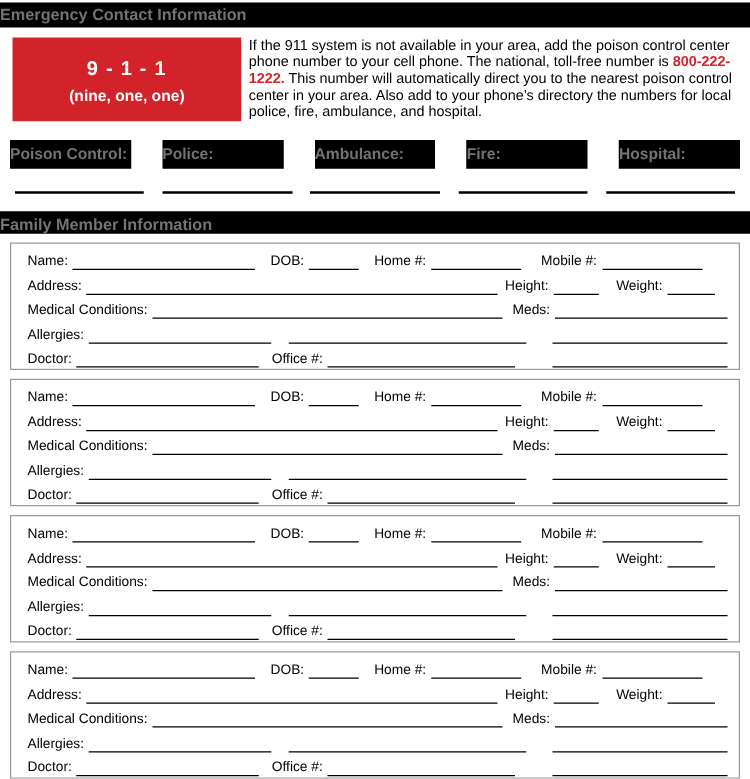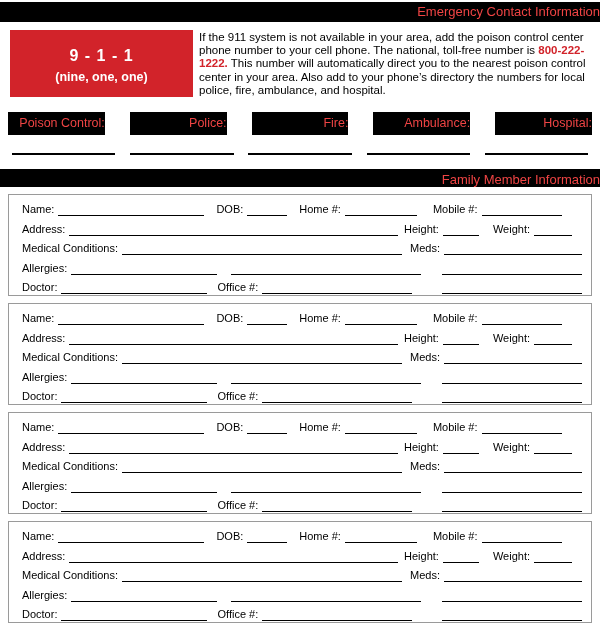--- a/index.html
+++ b/index.html
@@ -3,21 +3,21 @@
 <meta charset="utf-8">
 <style>
   * { box-sizing: border-box; }
   html, body { margin: 0; padding: 0; }
   body {
     width: 600px; height: 623px; overflow: hidden;
     background: #ffffff; color: #000;
     font-family: "Liberation Sans", sans-serif;
   }
   .bar {
-    background: #000; color: #ef4444; font-weight: normal; text-align: right;
+    background: #000; color: #737373; font-weight: bold; text-align: left;
   }
   .top-bar { margin-top: 2px; height: 20px; line-height: 20px; font-size: 13px; }
 
   .intro-section { display: flex; margin: 8px 10px 0 10px; gap: 6px; }
   .badge-911 {
     width: 183px; height: 67px; flex: 0 0 183px;
     background: #D2232A; color: #fff; text-align: center;
     display: flex; flex-direction: column; justify-content: center;
   }
   .badge-number { font-size: 16px; font-weight: bold; line-height: 24px; letter-spacing: 1px; }
@@ -77,22 +77,22 @@
   <div class="badge-911">
     <div class="badge-number">9 - 1 - 1</div>
     <div class="badge-words">(nine, one, one)</div>
   </div>
   <div class="intro-text"><span>If the 911 system is not available in your area, add the poison control center phone number to your cell phone. The national, toll-free number is </span><span class="phone-red">800-222-1222.</span><span> This number will automatically direct you to the nearest poison control center in your area. Also add to your phone’s directory the numbers for local police, fire, ambulance, and hospital.</span></div>
 </div>
 
 <div class="contact-bars">
   <div class="bar contact-bar">Poison Control:</div>
   <div class="bar contact-bar">Police:</div>
+  <div class="bar contact-bar">Ambulance:</div>
   <div class="bar contact-bar">Fire:</div>
-  <div class="bar contact-bar">Ambulance:</div>
   <div class="bar contact-bar">Hospital:</div>
 </div>
 
 <div class="contact-lines">
   <div class="contact-line-cell">
       <span class="contact-line"></span>
     </div>
   <div class="contact-line-cell">
       <span class="contact-line"></span>
     </div>

